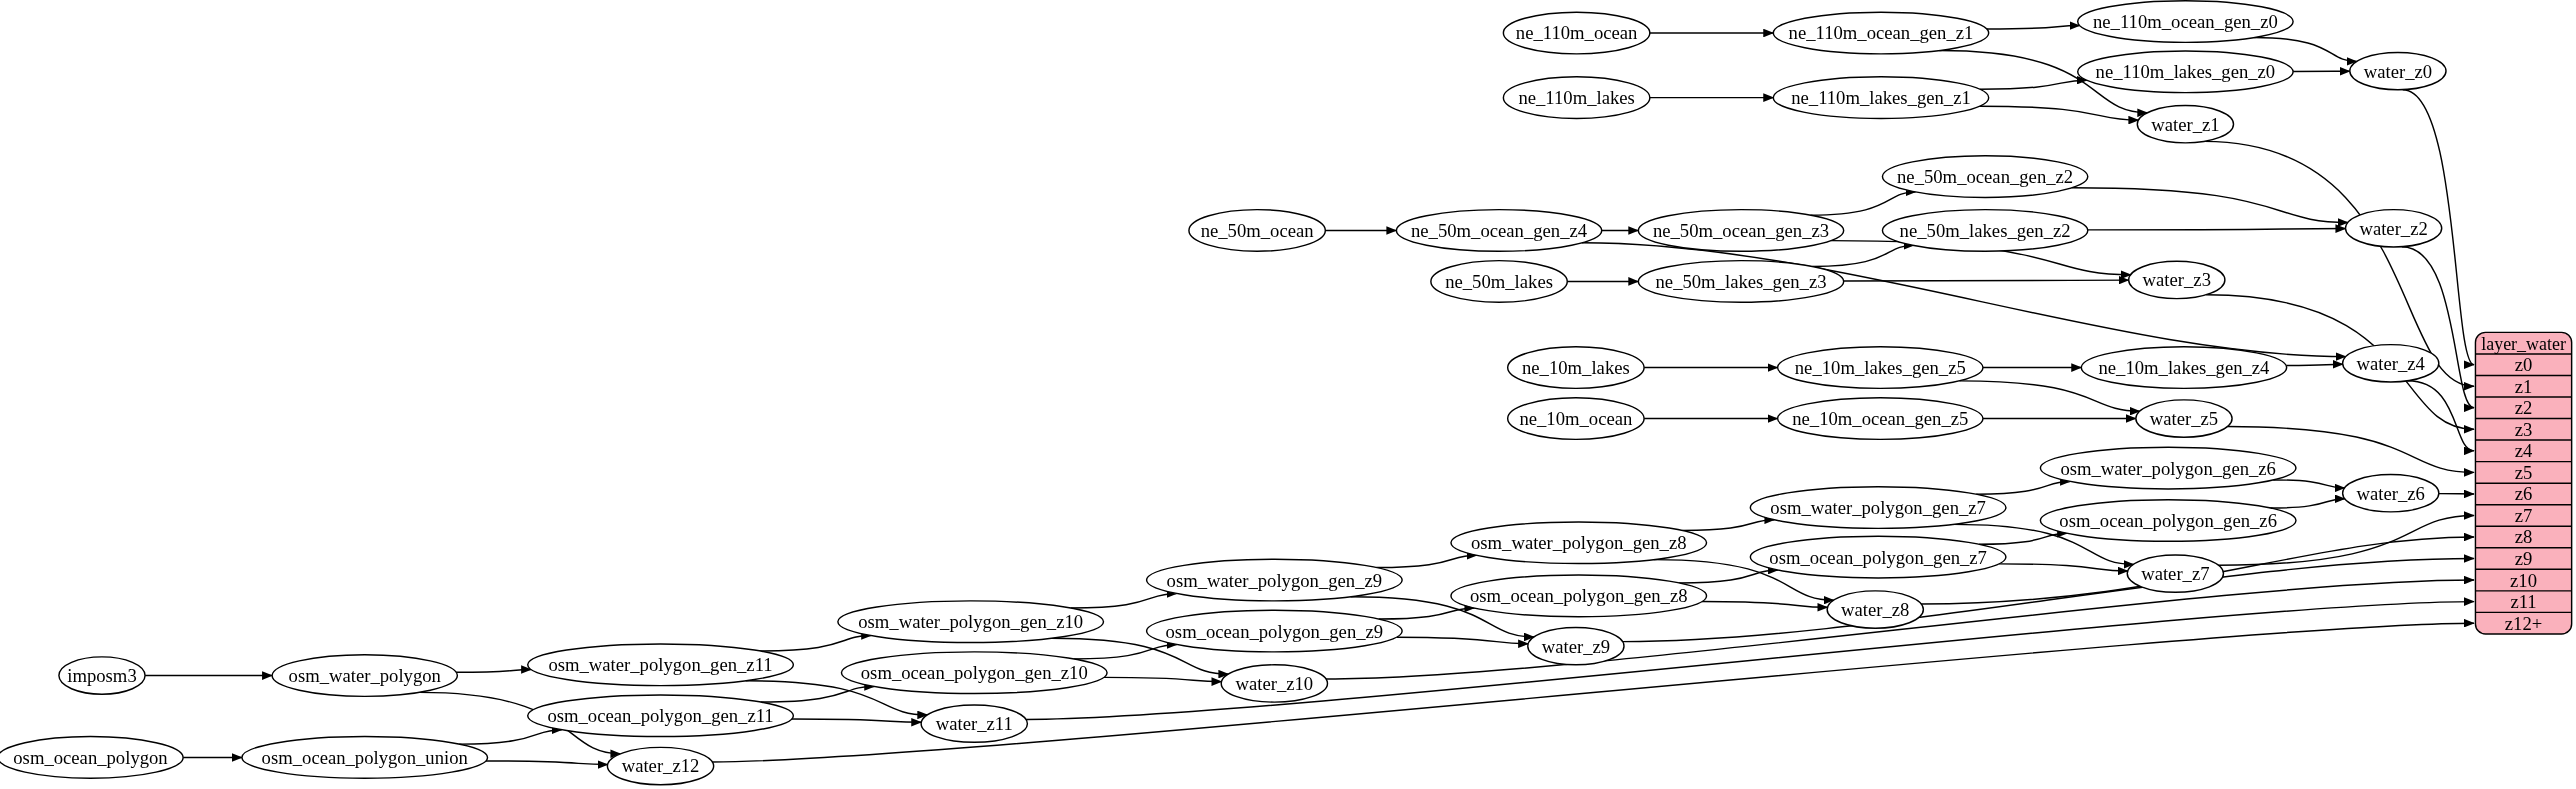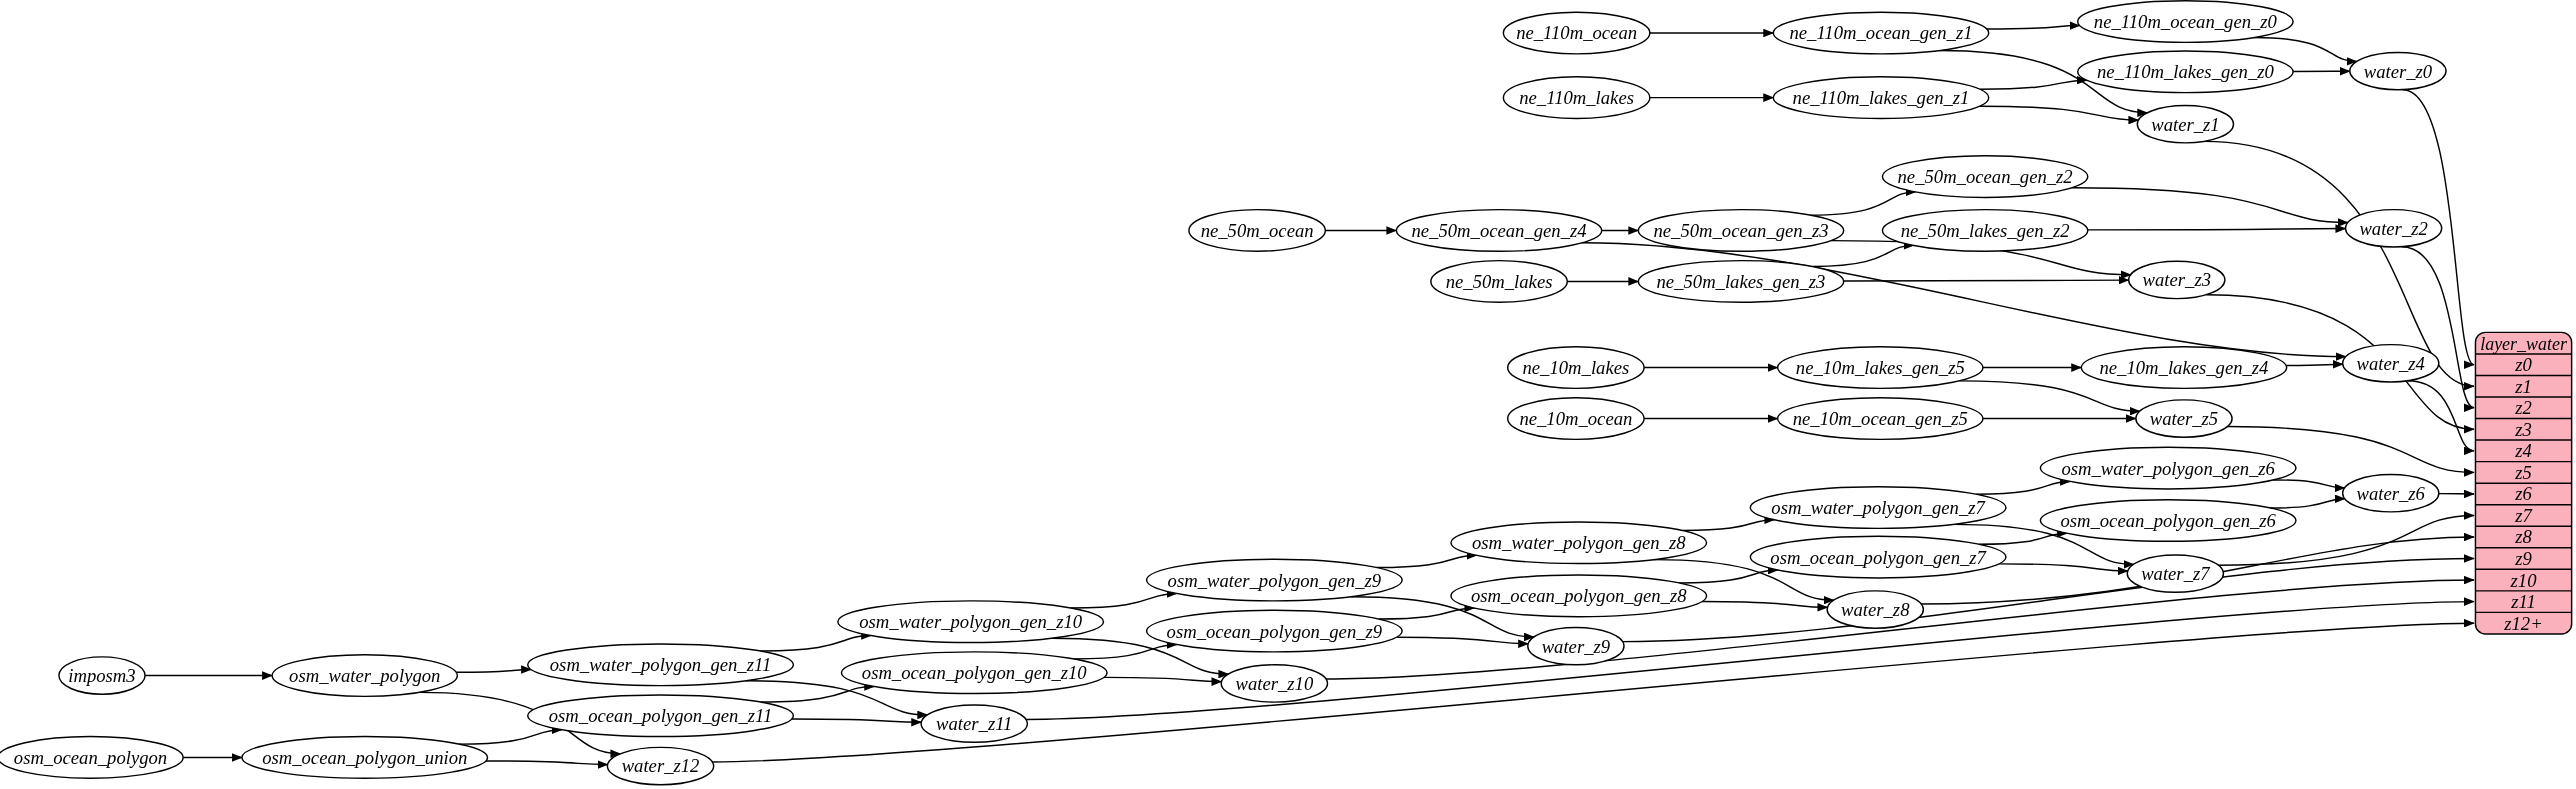--- a/index.html
+++ b/index.html
@@ -1,17 +1,17 @@
 <!DOCTYPE html>
 <html style="font-size:11.5px"><head>
 <meta charset="utf-8">
 <title>layer_water dependency graph</title>
 <style>
   html, body { margin: 0; padding: 0; background: #ffffff; }
-  .canvas { position: relative; width: 2576px; height: 789px; background: #ffffff; overflow: hidden; font-style: italic; }
+  .canvas { position: relative; width: 2576px; height: 789px; background: #ffffff; overflow: hidden; }
   svg { display: block; font-family: "Liberation Serif", "DejaVu Serif", serif; }
   .node-label   { font-size: 26px; text-anchor: middle; }
   .record-title { font-size: 25px; text-anchor: middle; }
   .record-row-label { font-size: 26px; text-anchor: middle; }
 </style>
 </head>
 <body>
 
 <div class="canvas">
   <svg id="graph" width="2576" height="789" viewBox="0 0 3588 1099" xmlns="http://www.w3.org/2000/svg">

